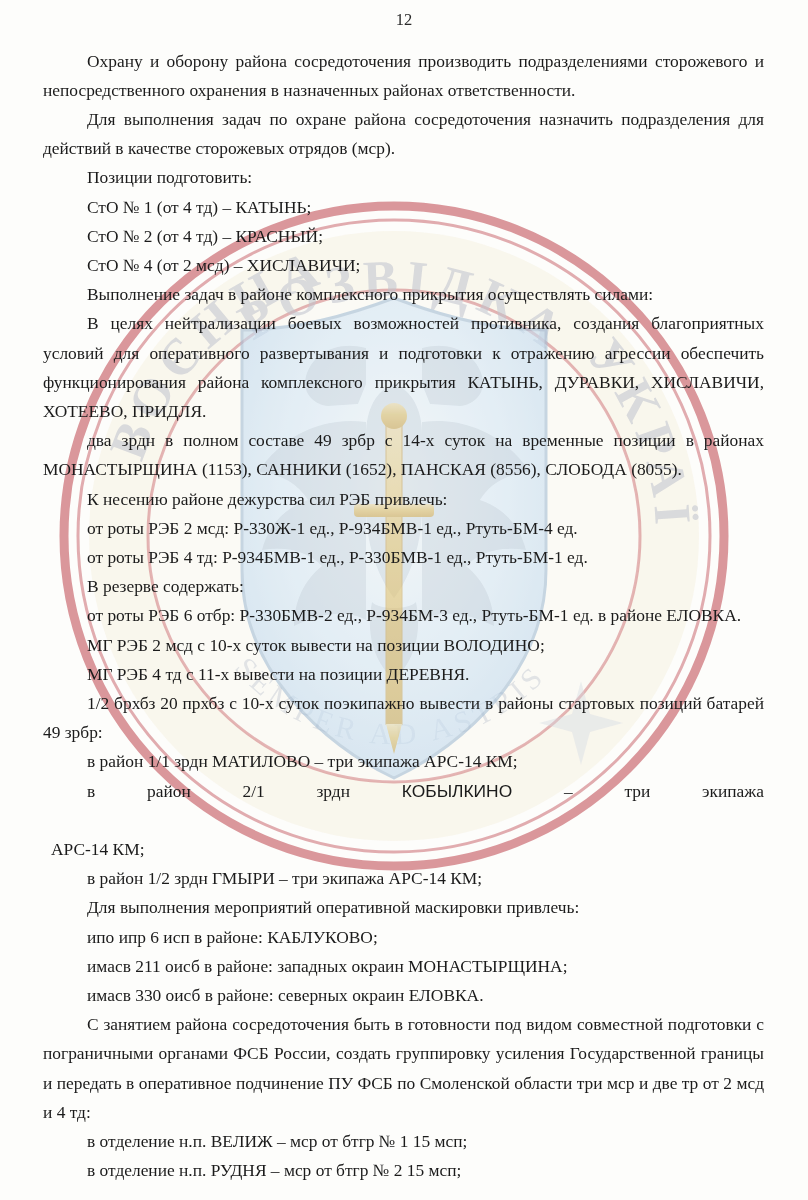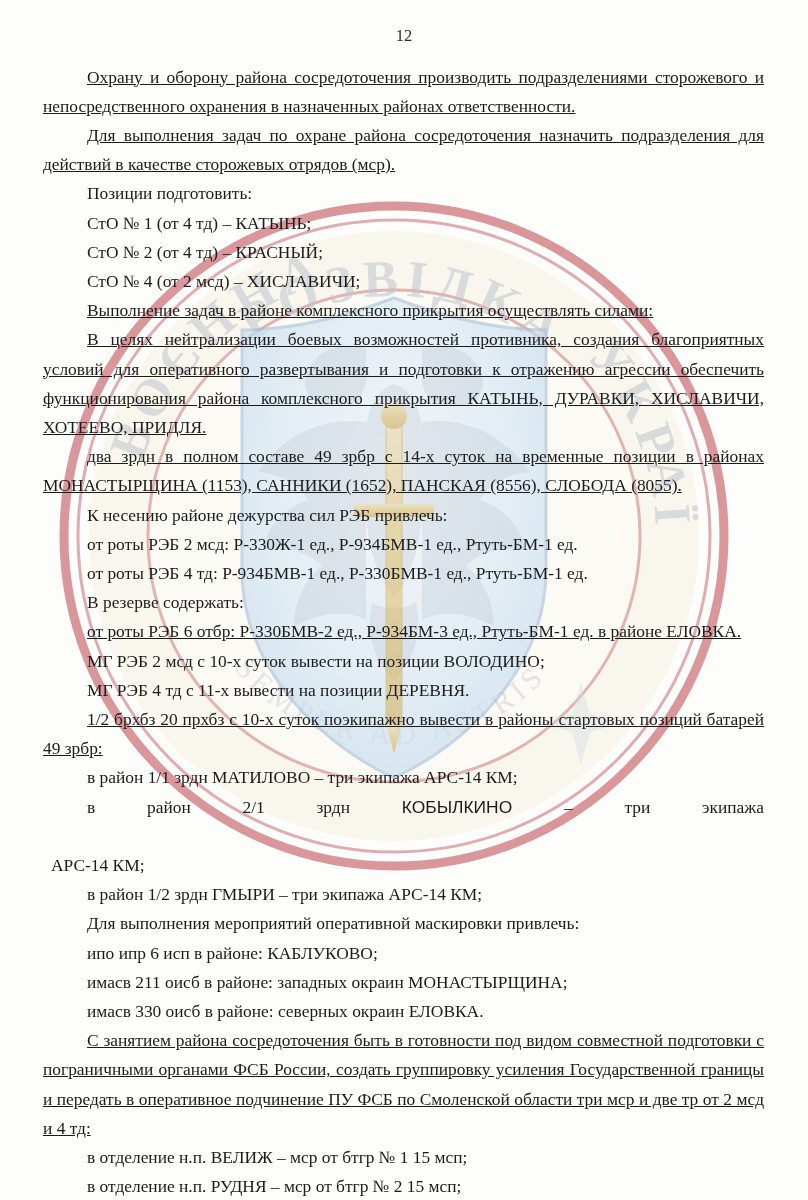--- a/index.html
+++ b/index.html
@@ -34,35 +34,34 @@
   #content {
     position: absolute;
     left: 0; top: 0;
     width: 808px;
     z-index: 2;
   }
   .pageno {
     text-align: center;
     font-size: 16.5px;
     line-height: 1;
-    padding-top: 28px;
+    padding-top: 12px;
     color: #2a2a2a;
   }
   .body-block {
     margin: 0;
     padding: 18px 44px 0 43px;
   }
   p.par {
     margin: 0;
     font-size: 17.4px;
     line-height: 29.2px;
     text-align: justify;
     text-indent: 44px;
     hyphens: none;
-    text-decoration: underline;
   }
   p.line {
     margin: 0;
     font-size: 17.4px;
     line-height: 29.2px;
     text-align: left;
     text-indent: 44px;
     white-space: nowrap;
   }
   p.just-spread {
@@ -188,21 +187,21 @@
       <p class="par">Охрану и оборону района сосредоточения производить подразделениями сторожевого и непосредственного охранения в назначенных районах ответственности.</p>
       <p class="par">Для выполнения задач по охране района сосредоточения назначить подразделения для действий в качестве сторожевых отрядов (мср).</p>
       <p class="line">Позиции подготовить:</p>
       <p class="line">СтО № 1 (от 4 тд) – КАТЫНЬ;</p>
       <p class="line">СтО № 2 (от 4 тд) – КРАСНЫЙ;</p>
       <p class="line">СтО № 4 (от 2 мсд) – ХИСЛАВИЧИ;</p>
       <p class="par">Выполнение задач в районе комплексного прикрытия осуществлять силами:</p>
       <p class="par">В целях нейтрализации боевых возможностей противника, создания благоприятных условий для оперативного развертывания и подготовки к отражению агрессии обеспечить функционирования района комплексного прикрытия КАТЫНЬ, ДУРАВКИ, ХИСЛАВИЧИ, ХОТЕЕВО, ПРИДЛЯ.</p>
       <p class="par">два зрдн в полном составе 49 зрбр с 14-х суток на временные позиции в районах МОНАСТЫРЩИНА (1153), САННИКИ (1652), ПАНСКАЯ (8556), СЛОБОДА (8055).</p>
       <p class="line">К несению районе дежурства сил РЭБ привлечь:</p>
-      <p class="line">от роты РЭБ 2 мсд: Р-330Ж-1 ед., Р-934БМВ-1 ед., Ртуть-БМ-1 ед.</p>
+      <p class="line">от роты РЭБ 2 мсд: Р-330Ж-1 ед., Р-934БМВ-1 ед., Ртуть-БМ-4 ед.</p>
       <p class="line">от роты РЭБ 4 тд: Р-934БМВ-1 ед., Р-330БМВ-1 ед., Ртуть-БМ-1 ед.</p>
       <p class="line">В резерве содержать:</p>
       <p class="par">от роты РЭБ 6 отбр: Р-330БМВ-2 ед., Р-934БМ-3 ед., Ртуть-БМ-1 ед.  в районе ЕЛОВКА.</p>
       <p class="line">МГ РЭБ 2 мсд с 10-х суток вывести на позиции ВОЛОДИНО;</p>
       <p class="line">МГ РЭБ 4 тд с 11-х вывести на позиции ДЕРЕВНЯ.</p>
       <p class="par">1/2 брхбз 20 прхбз с 10-х суток поэкипажно вывести в районы стартовых позиций батарей 49 зрбр:</p>
       <p class="line">в район 1/1 зрдн МАТИЛОВО – три экипажа АРС-14 КМ;</p>
 
       <p class="just-spread"><span>в район 2/1 зрдн</span>
         <span class="sans">КОБЫЛКИНО</span>

